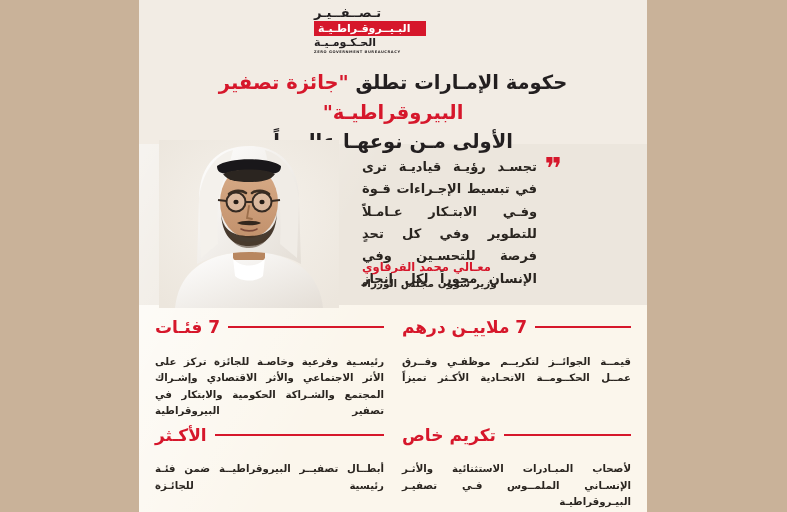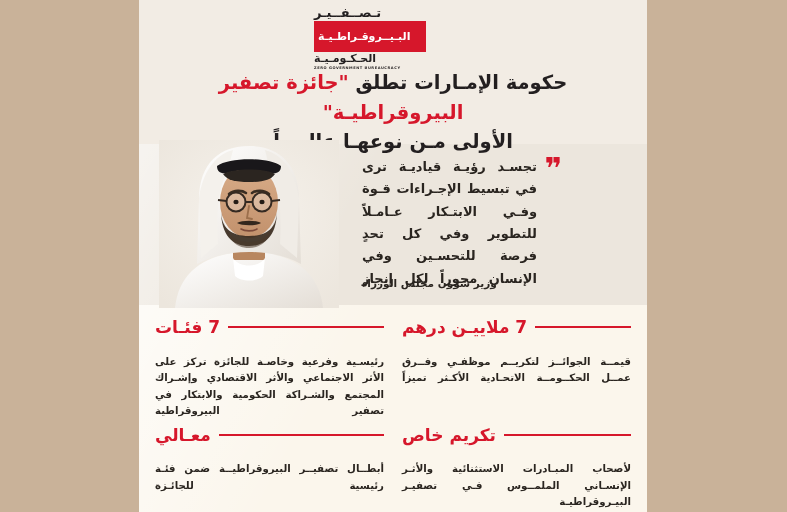--- a/index.html
+++ b/index.html
@@ -32,21 +32,21 @@
   .sheen.b{top:305px;left:0;width:508px;height:207px;
     background:linear-gradient(118deg,rgba(255,255,255,.6) 0%,rgba(255,255,255,0) 38%);}
 
   
   #logo{position:absolute;left:175px;top:6px;width:112px;text-align:left;}
   .logo-line{font-weight:700;color:#231f20;letter-spacing:1px;line-height:1.05;}
   .logo-l1{font-size:13px;}
   .logo-l3{font-size:11px;}
   .logo-red{
     background:#d6172b;color:#fff;font-weight:700;font-size:11px;
-    padding:9px 4px;margin:1px 0;display:block;letter-spacing:.5px;
+    padding:1px 4px;margin:1px 0;display:block;letter-spacing:.5px;
   }
   .logo-en{
     font-size:3.6px;color:#231f20;letter-spacing:.55px;
     margin-top:2px;direction:ltr;font-weight:700;
   }
 
   
   #headline{
     position:absolute;left:12px;top:68px;width:484px;
     text-align:center;color:#231f20;font-weight:700;
@@ -184,20 +184,21 @@
           <path d="M78 83 C83 80 97 80 102 83 C97 86 83 86 78 83 Z" fill="#33271d"></path>
 
           <path d="M82 89 C86 91.5 94 91.5 98 89" stroke="#7d4b3a" stroke-width="1.6" fill="none" stroke-linecap="round"></path>
 
           <path d="M74 118 C80 128 100 128 106 118 L104 136 C98 142 82 142 76 136 Z" fill="#ffffff"></path>
         </svg>
       </div>
 
       <div id="quote-mark">❞</div>
       <div id="quote-text">تجسـد رؤيـة قياديـة ترى في تبسيط الإجـراءات قـوة وفـي الابتـكار عـامـلاً للتطوير وفي كل تحدٍ فرصة للتحسـين وفي الإنسان محوراً لكل إنجاز</div>
+      <div id="quote-name">معـالي محمد القرقاوي</div>
       <div id="quote-role">وزير شؤون مجلس الوزراء</div>
     </div>
 
     <div id="stats">
 
       <div class="stat">
         <div class="stat-head">
           <span class="stat-title">7 ملاييـن درهم</span>
           <span class="stat-rule"></span>
         </div>
@@ -215,21 +216,21 @@
       <div class="stat">
         <div class="stat-head">
           <span class="stat-title">تكريم خاص</span>
           <span class="stat-rule"></span>
         </div>
         <div class="stat-body">لأصحاب المبـادرات الاستثنائية والأثـر الإنسـاني الملمــوس فـي تصفيـر البيـروقراطيـة</div>
       </div>
 
       <div class="stat">
         <div class="stat-head">
-          <span class="stat-title">معـالي</span>
+          <span class="stat-title">الأكـثر</span>
           <span class="stat-rule"></span>
         </div>
         <div class="stat-body">أبطــال تصفيــر البيروقراطيــة ضمن فئـة رئيسية للجائـزة</div>
       </div>
 
     </div>
   </div>
 </div>
 
 </body></html>

